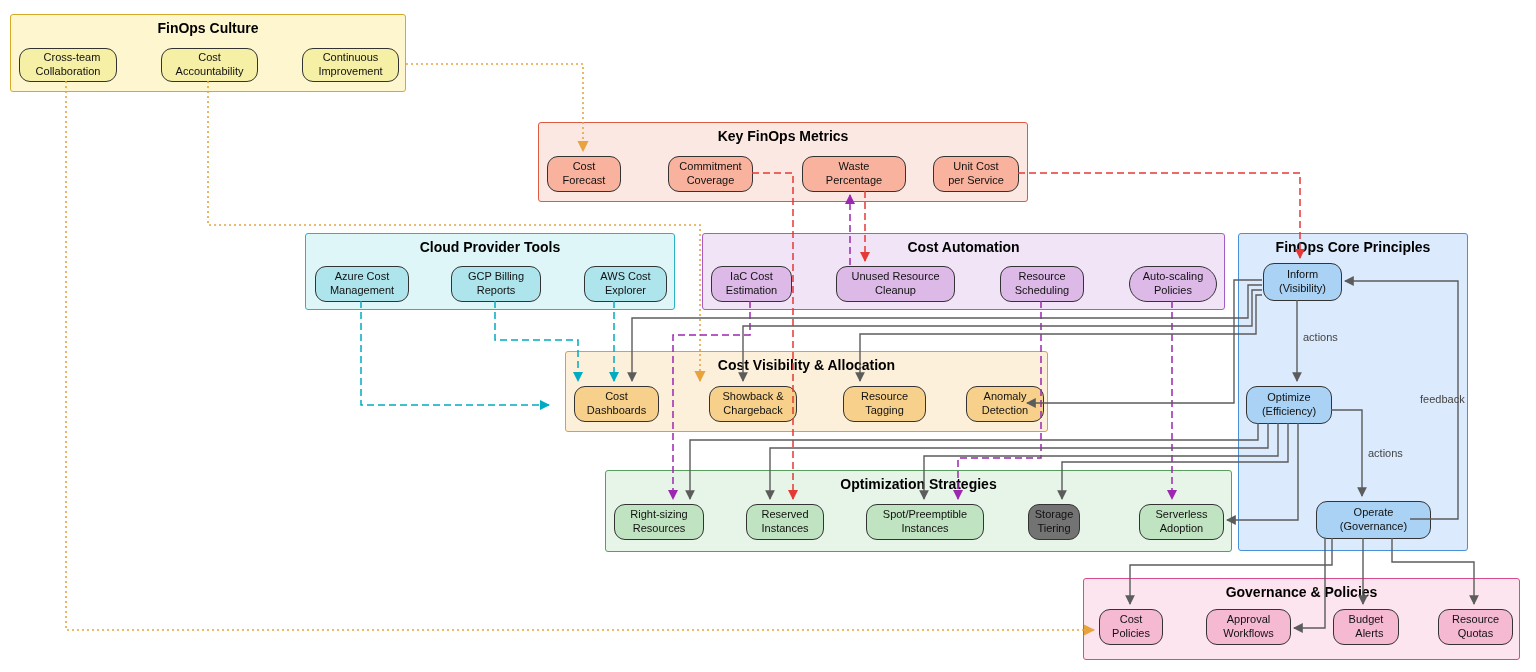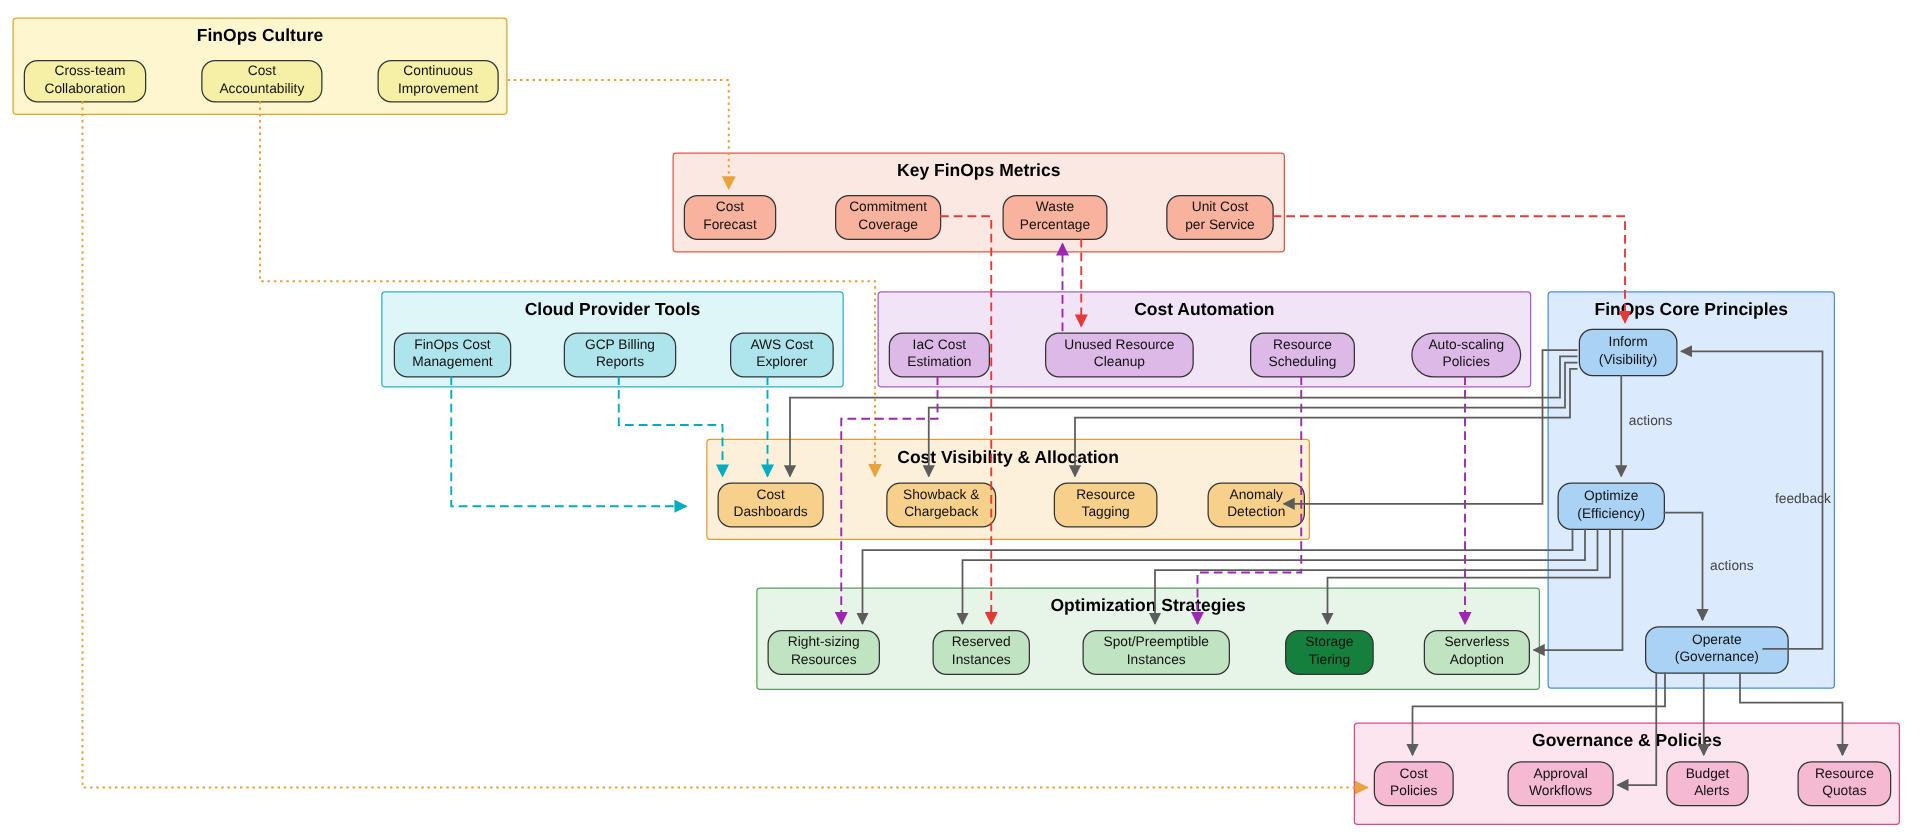--- a/index.html
+++ b/index.html
@@ -29,29 +29,29 @@
     <div class="node" style="left: 291px; top: 33px; width: 97px; height: 34px; background: rgb(246, 239, 166);">Continuous
 Improvement</div>
   </div>
 
   <div class="group" style="left: 538px; top: 122px; width: 490px; height: 80px; background: rgb(252, 232, 226); border-color: rgb(221, 90, 67);">
     <div class="gtitle">Key FinOps Metrics</div>
     <div class="node" style="left: 8px; top: 33px; width: 74px; height: 36px; background: rgb(248, 178, 157);">Cost
 Forecast</div>
     <div class="node" style="left: 129px; top: 33px; width: 85px; height: 36px; background: rgb(248, 178, 157);">Commitment
 Coverage</div>
-    <div class="node" style="left: 263px; top: 33px; width: 84px; height: 36px; background: rgb(248, 178, 157);">Waste
+    <div class="node" style="left: 263px; top: 33px; width: 104px; height: 36px; background: rgb(248, 178, 157);">Waste
 Percentage</div>
     <div class="node" style="left: 394px; top: 33px; width: 86px; height: 36px; background: rgb(248, 178, 157);">Unit Cost
 per Service</div>
   </div>
 
   <div class="group" style="left: 305px; top: 233px; width: 370px; height: 77px; background: rgb(223, 246, 249); border-color: rgb(43, 179, 196);">
     <div class="gtitle">Cloud Provider Tools</div>
-    <div class="node" style="left: 9px; top: 32px; width: 94px; height: 36px; background: rgb(174, 228, 236);">FinOps Cost
+    <div class="node" style="left: 9px; top: 32px; width: 94px; height: 36px; background: rgb(174, 228, 236);">Azure Cost
 Management</div>
     <div class="node" style="left: 145px; top: 32px; width: 90px; height: 36px; background: rgb(174, 228, 236);">GCP Billing
 Reports</div>
     <div class="node" style="left: 278px; top: 32px; width: 83px; height: 36px; background: rgb(174, 228, 236);">AWS Cost
 Explorer</div>
   </div>
 
   <div class="group" style="left: 702px; top: 233px; width: 523px; height: 77px; background: rgb(242, 228, 247); border-color: rgb(165, 92, 196);">
     <div class="gtitle">Cost Automation</div>
     <div class="node" style="left: 8px; top: 32px; width: 81px; height: 36px; background: rgb(221, 185, 232);">IaC Cost
@@ -87,21 +87,21 @@
   </div>
 
   <div class="group" style="left: 605px; top: 470px; width: 627px; height: 82px; background: rgb(231, 244, 232); border-color: rgb(90, 158, 93);">
     <div class="gtitle">Optimization Strategies</div>
     <div class="node" style="left: 8px; top: 33px; width: 90px; height: 36px; background: rgb(192, 227, 193);">Right-sizing
 Resources</div>
     <div class="node" style="left: 140px; top: 33px; width: 78px; height: 36px; background: rgb(192, 227, 193);">Reserved
 Instances</div>
     <div class="node" style="left: 260px; top: 33px; width: 118px; height: 36px; background: rgb(192, 227, 193);">Spot/Preemptible
 Instances</div>
-    <div class="node" style="left: 422px; top: 33px; width: 71px; height: 36px; background: #15803d;">Storage
+    <div class="node" style="left: 422px; top: 33px; width: 52px; height: 36px; background: #737373;">Storage
 Tiering</div>
     <div class="node" style="left: 533px; top: 33px; width: 85px; height: 36px; background: rgb(192, 227, 193);">Serverless
 Adoption</div>
   </div>
 
   <div class="group" style="left: 1083px; top: 578px; width: 437px; height: 82px; background: rgb(252, 229, 238); border-color: rgb(216, 74, 139);">
     <div class="gtitle">Governance &amp; Policies</div>
     <div class="node" style="left: 15px; top: 30px; width: 64px; height: 36px; background: rgb(246, 185, 210);">Cost
 Policies</div>
     <div class="node" style="left: 122px; top: 30px; width: 85px; height: 36px; background: rgb(246, 185, 210);">Approval

